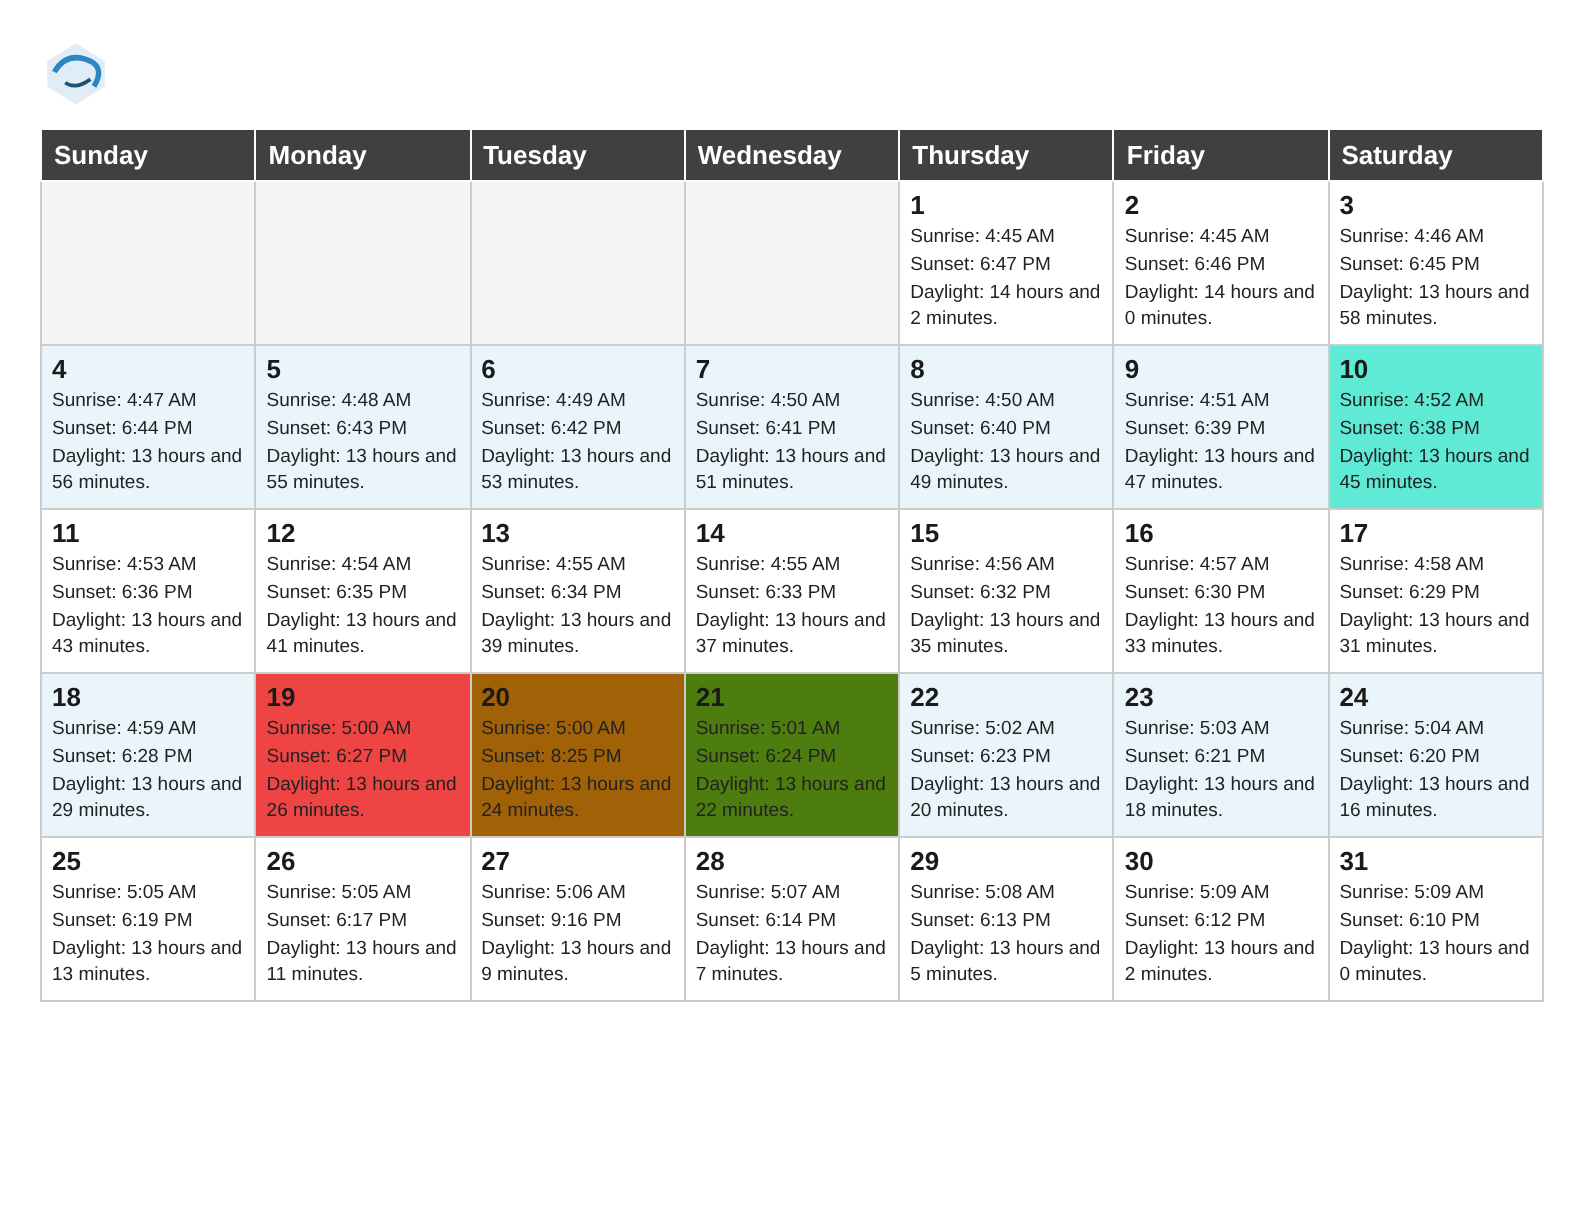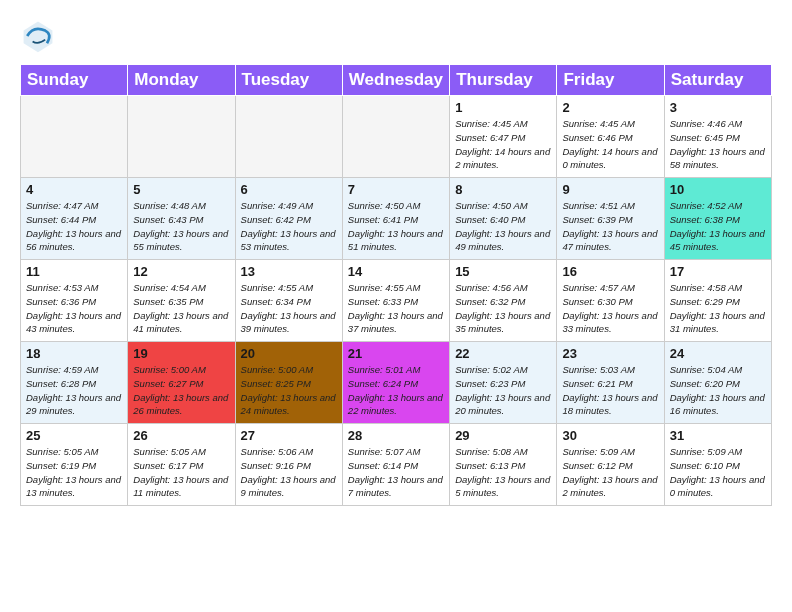--- a/index.html
+++ b/index.html
@@ -50,25 +50,25 @@
     .location-title {
       font-size: 16px;
       color: #333;
     }
     .calendar-table {
       width: 100%;
       border-collapse: collapse;
       table-layout: fixed;
     }
     .calendar-table th {
-      background: #8b5cf6;
+      background: #404040;
       color: #fff;
       text-align: left;
       padding: 5px 6px;
-      font-size: 17px;
+      font-size: 13px;
       font-weight: bold;
       border: 1px solid #fff;
     }
     .calendar-table td {
       vertical-align: top;
       border: 1px solid #ccc;
       padding: 4px 5px;
       font-size: 10px;
       color: #222;
       height: 82px;
@@ -84,21 +84,20 @@
       font-size: 13px;
       font-weight: bold;
       color: #1a1a1a;
       display: block;
       margin-bottom: 2px;
     }
     .day-info {
       font-size: 9.5px;
       line-height: 1.45;
       color: #222;
-      font-style: italic;
     }
   </style>
 </head>
 <body>
 
 <div class="page">
   <div class="header-section">
     <div class="logo-area">
       <svg class="logo-icon" viewBox="0 0 40 40">
         <polygon points="20,4 36,14 36,28 20,38 4,28 4,14" fill="#2e86c1" opacity="0.15"></polygon>
@@ -275,21 +274,21 @@
 Daylight: 13 hours
 and 26 minutes.</div>
           </td>
           <td style="background: #a16207;">
             <span class="day-number">20</span>
             <div class="day-info">Sunrise: 5:00 AM
 Sunset: 8:25 PM
 Daylight: 13 hours
 and 24 minutes.</div>
           </td>
-          <td style="background: #d946ef; margin-top: 16px;">
+          <td style="background: #4d7c0f; margin-top: 16px;">
             <span class="day-number">21</span>
             <div class="day-info">Sunrise: 5:01 AM
 Sunset: 6:24 PM
 Daylight: 13 hours
 and 22 minutes.</div>
           </td>
           <td style="background: rgb(234, 244, 251);">
             <span class="day-number">22</span>
             <div class="day-info">Sunrise: 5:02 AM
 Sunset: 6:23 PM

